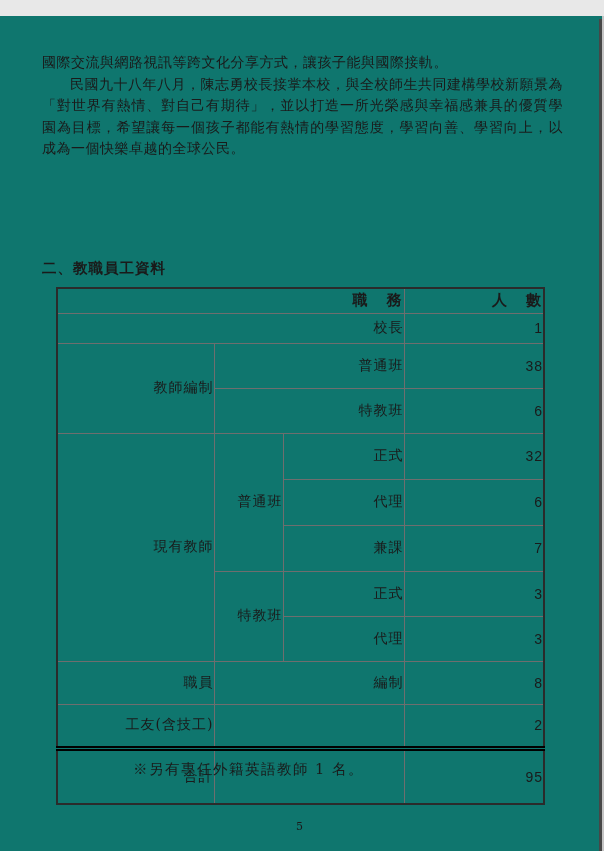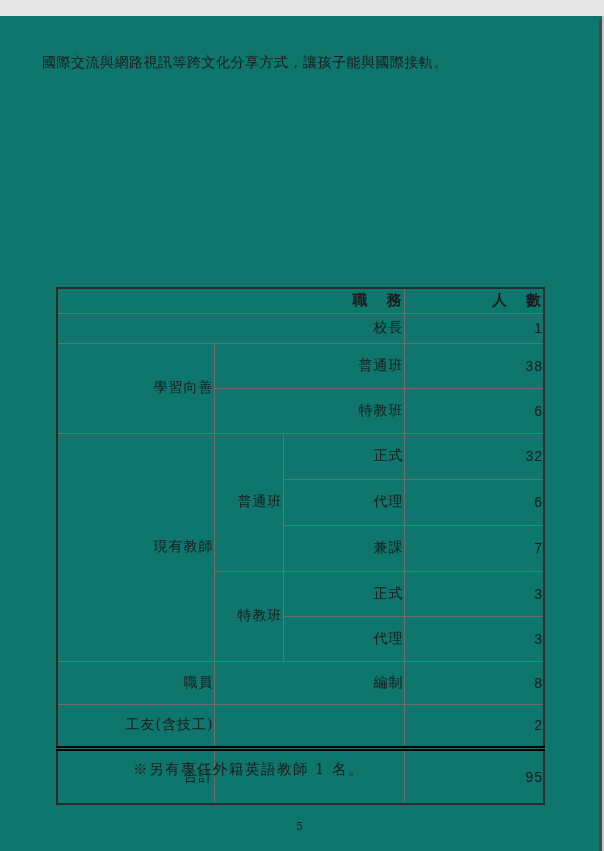--- a/index.html
+++ b/index.html
@@ -58,41 +58,43 @@
     text-align:center; font-size:11px;
   }
 </style>
 </head>
 <body>
 
 <div class="page">
 
   <div class="body-text">
     <p>國際交流與網路視訊等跨文化分享方式，讓孩子能與國際接軌。</p>
+    <p class="indent">民國九十八年八月，陳志勇校長接掌本校，與全校師生共同建構學校新願景為「對世界有熱情、對自己有期待」，並以打造一所光榮感與幸福感兼具的優質學園為目標，希望讓每一個孩子都能有熱情的學習態度，學習向善、學習向上，以成為一個快樂卓越的全球公民。</p>
   </div>
 
+  <div class="section-title">二、教職員工資料</div>
 
   <table class="staff-table">
     <colgroup>
       <col style="width:157px">
       <col style="width:69px">
       <col style="width:121px">
       <col style="width:140px">
     </colgroup>
     <tbody>
       <tr style="height:25px">
         <th colspan="3">職　務</th>
         <th>人　數</th>
       </tr>
       <tr style="height:30px">
         <td colspan="3">校長</td>
         <td class="num">1</td>
       </tr>
       <tr style="height:45px">
-        <td rowspan="2">學習向善</td>
+        <td rowspan="2">教師編制</td>
         <td colspan="2">普通班</td>
         <td class="num">38</td>
       </tr>
       <tr style="height:45px">
         <td colspan="2">特教班</td>
         <td class="num">6</td>
       </tr>
       <tr style="height:46px">
         <td rowspan="5">現有教師</td>
         <td rowspan="3">普通班</td>

